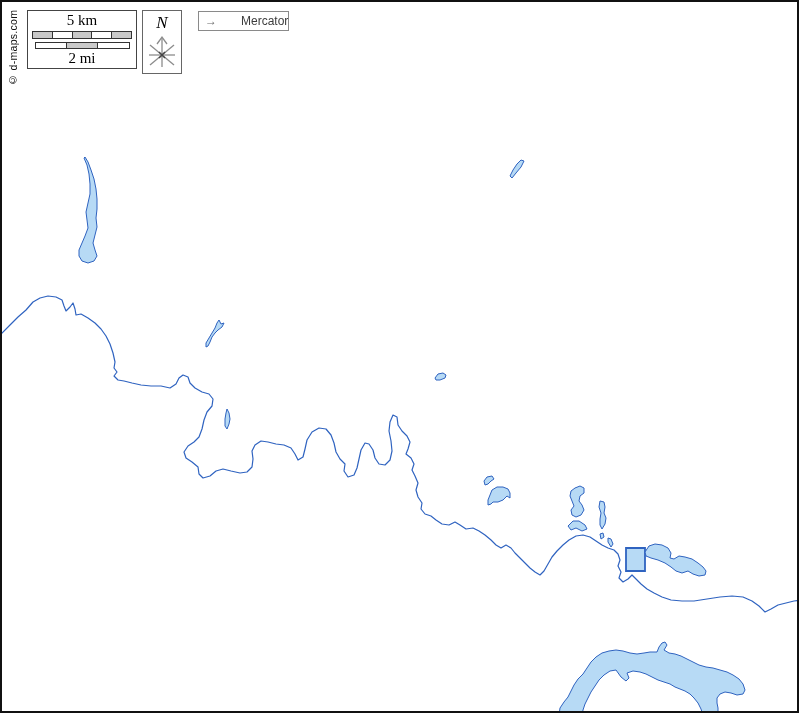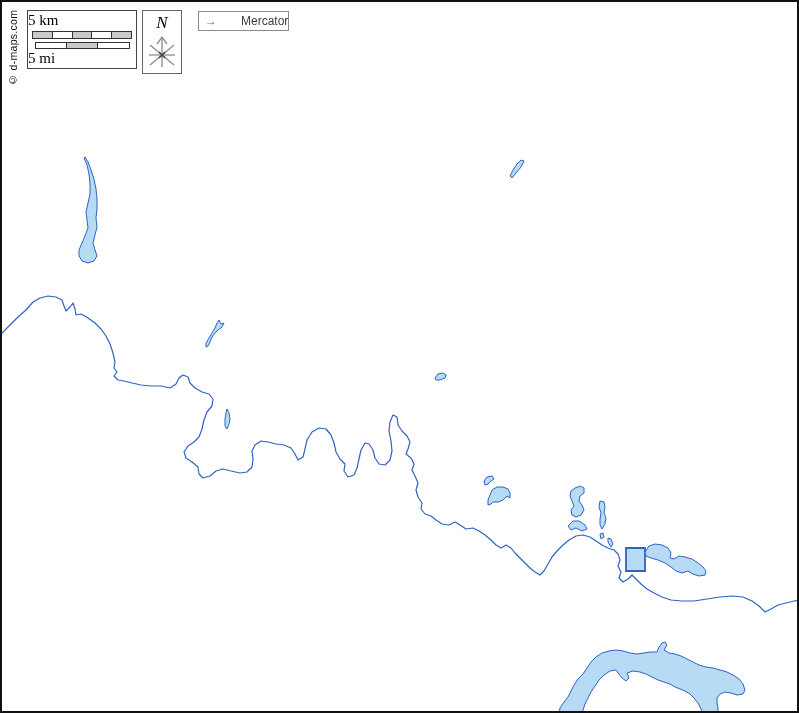--- a/index.html
+++ b/index.html
@@ -12,21 +12,21 @@
   .attribution{
     position:absolute;left:5px;top:6px;height:78px;
     writing-mode:vertical-rl;transform:rotate(180deg);
     font-size:10.5px;color:#111;letter-spacing:0.3px;white-space:nowrap;
   }
   .scale-box{
     position:absolute;left:25px;top:8px;width:110px;height:59px;
     box-sizing:border-box;border:1px solid #444;background:#fff;
   }
   .scale-label{
-    font-family:"Liberation Serif",serif;font-size:15px;color:#000;
+    text-align:center;font-family:"Liberation Serif",serif;font-size:15px;color:#000;
   }
   .scale-label.km{margin-top:1px;}
   .scale-label.mi{margin-top:1px;}
   .seg-bar{
     display:flex;box-sizing:border-box;border:1px solid #333;background:#fff;
   }
   .seg-bar .seg{flex:1;border-right:1px solid #333;}
   .seg-bar .seg:last-child{border-right:none;}
   .bar-km{width:100px;height:8px;margin:2px auto 0 auto;}
   .bar-mi{width:95px;height:7px;margin:3px auto 0 auto;}
@@ -82,21 +82,21 @@
         <div class="seg" style="background: rgb(255, 255, 255);"></div>
         <div class="seg" style="background: rgb(201, 201, 201);"></div>
         <div class="seg" style="background: rgb(255, 255, 255);"></div>
         <div class="seg" style="background: rgb(201, 201, 201);"></div>
       </div>
     <div class="seg-bar bar-mi" id="mi-bar">
         <div class="seg" style="background: rgb(255, 255, 255);"></div>
         <div class="seg" style="background: rgb(201, 201, 201);"></div>
         <div class="seg" style="background: rgb(255, 255, 255);"></div>
       </div>
-    <div class="scale-label mi">5 mi</div>
+    <div class="scale-label mi">2 mi</div>
   </div>
 
   <div class="compass-box">
     <div class="compass-n">N</div>
     <svg width="38" height="40" viewBox="0 0 38 40">
       <g stroke="#8c8c8c" stroke-width="1.3" fill="none">
         <line x1="19" y1="36" x2="19" y2="7"></line>
         <path d="M14,13 L19,6 L24,13"></path>
         <line x1="7" y1="34" x2="31" y2="14"></line>
         <line x1="7" y1="14" x2="31" y2="34"></line>

